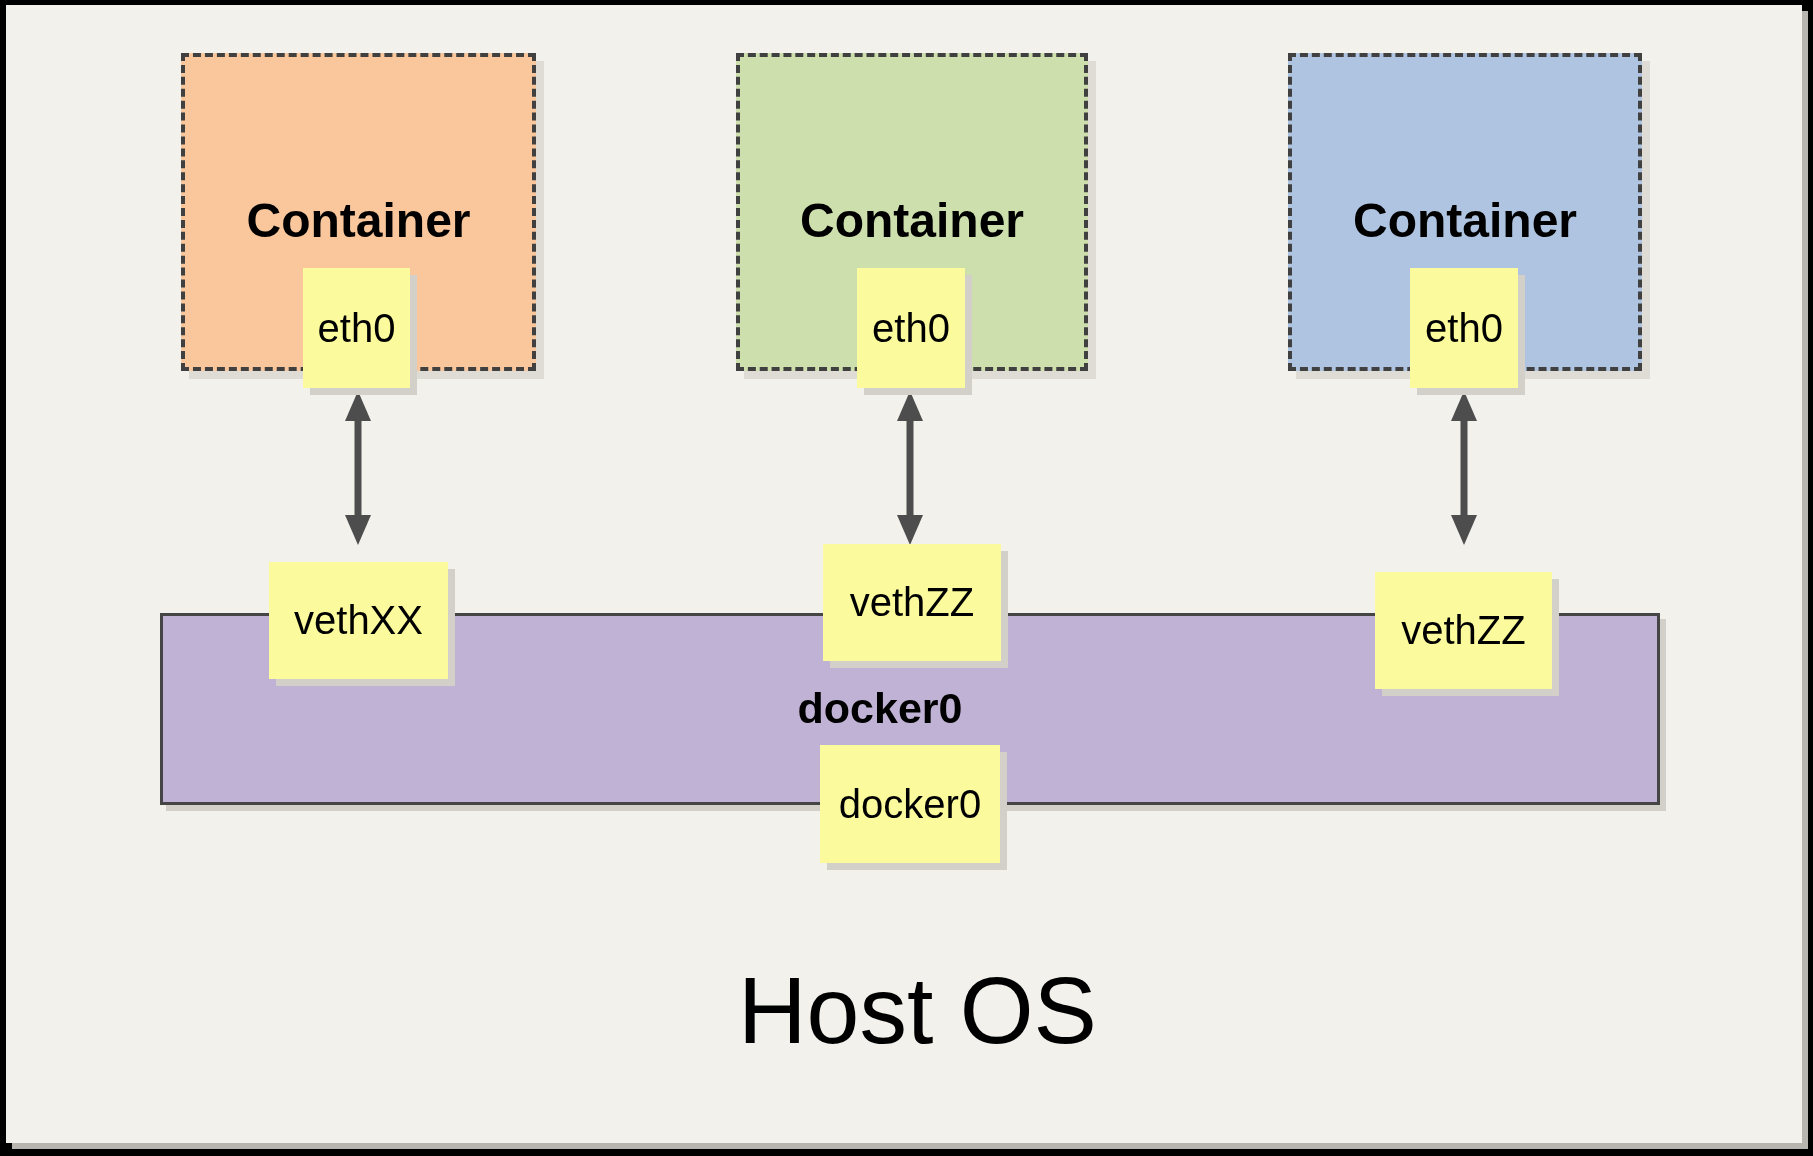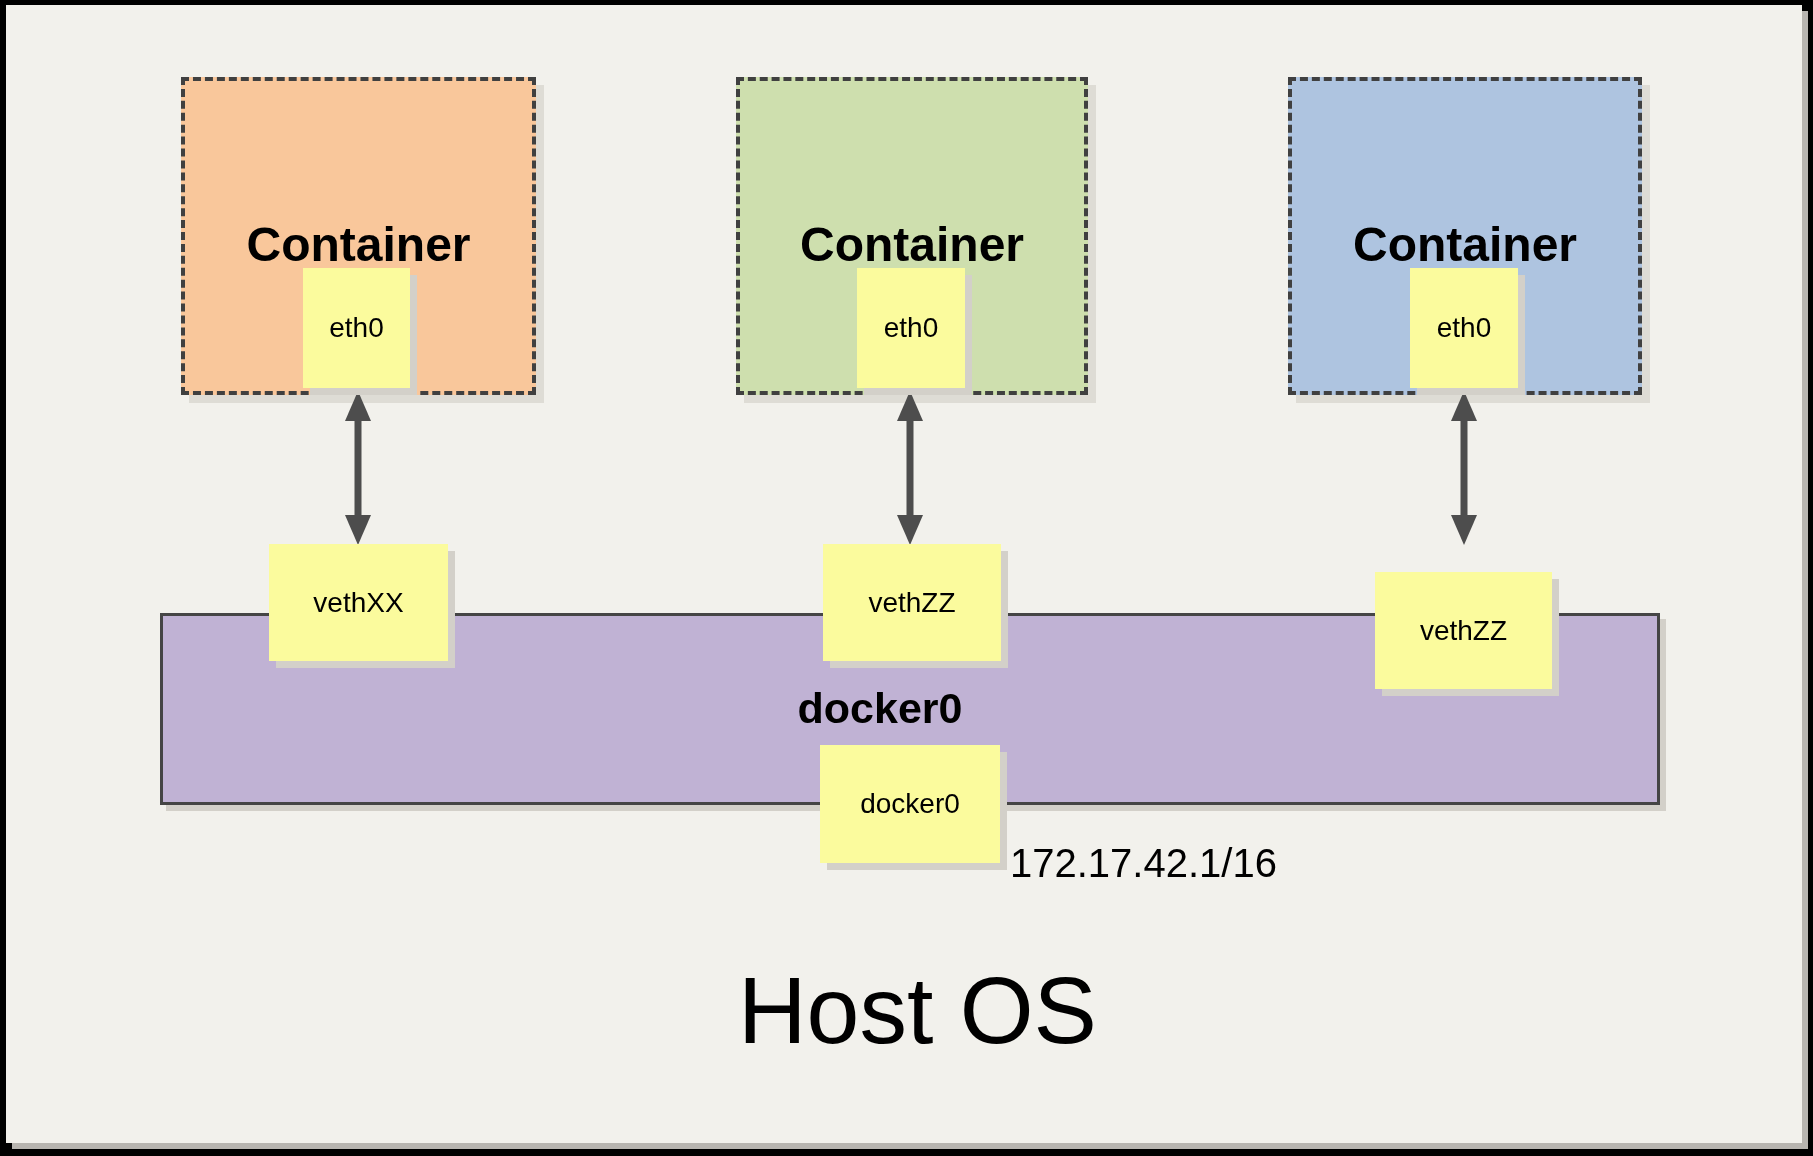--- a/index.html
+++ b/index.html
@@ -27,21 +27,20 @@
   }
   
   .cbox {
     position: absolute;
     width: 355px;
     height: 318px;
     border: 4px dashed #404040;
     box-sizing: border-box;
     box-shadow: 8px 8px 0 #DEDCD5;
     z-index: 1;
-    margin-top: 24px;
   }
   .cbox-1 { left: 175px; top: 48px; }
   .cbox-2 { left: 730px; top: 48px; width: 352px; }
   .cbox-3 { left: 1282px; top: 48px; width: 354px; }
   .c-title {
     position: absolute;
     left: 0; right: 0;
     top: 138px;
     text-align: center;
     font-size: 48px;
@@ -49,27 +48,27 @@
     line-height: 52px;
   }
   
   .ybox {
     position: absolute;
     background: #FBFB9D;
     box-shadow: 7px 7px 0 #D3D0C9;
     display: flex;
     align-items: center;
     justify-content: center;
-    font-size: 28px;
+    font-size: 40px;
     z-index: 3;
   }
   .eth0-1 { left: 297px;  top: 263px; width: 107px; height: 120px; }
   .eth0-2 { left: 851px;  top: 263px; width: 108px; height: 120px; }
   .eth0-3 { left: 1404px; top: 263px; width: 108px; height: 120px; }
-  .veth-1 { left: 263px;  top: 539px; width: 179px; height: 117px; }
+  .veth-1 { left: 263px;  top: 557px; width: 179px; height: 117px; }
   .veth-2 { left: 817px;  top: 539px; width: 178px; height: 117px; }
   .veth-3 { left: 1369px; top: 539px; width: 177px; height: 117px; margin-top: 28px; }
   .docker0-box { left: 814px; top: 740px; width: 180px; height: 118px; }
   
   .arrow {
     position: absolute;
     width: 44px;
     height: 156px;
     top: 385px;
     z-index: 2;
@@ -175,18 +174,17 @@
       <span>vethZZ</span>
     </div>
     <div class="ybox veth-3" style="background-color: rgb(251, 251, 157);">
       <span>vethZZ</span>
     </div>
 
     <div class="ybox docker0-box" style="background-color: rgb(251, 251, 157);">
       <span>docker0</span>
     </div>
 
-    <div class="subnet">172.17.42.1/16</div>
 
     <div class="host-label">Host OS</div>
 
   </div>
 </div>
 
 </body></html>

